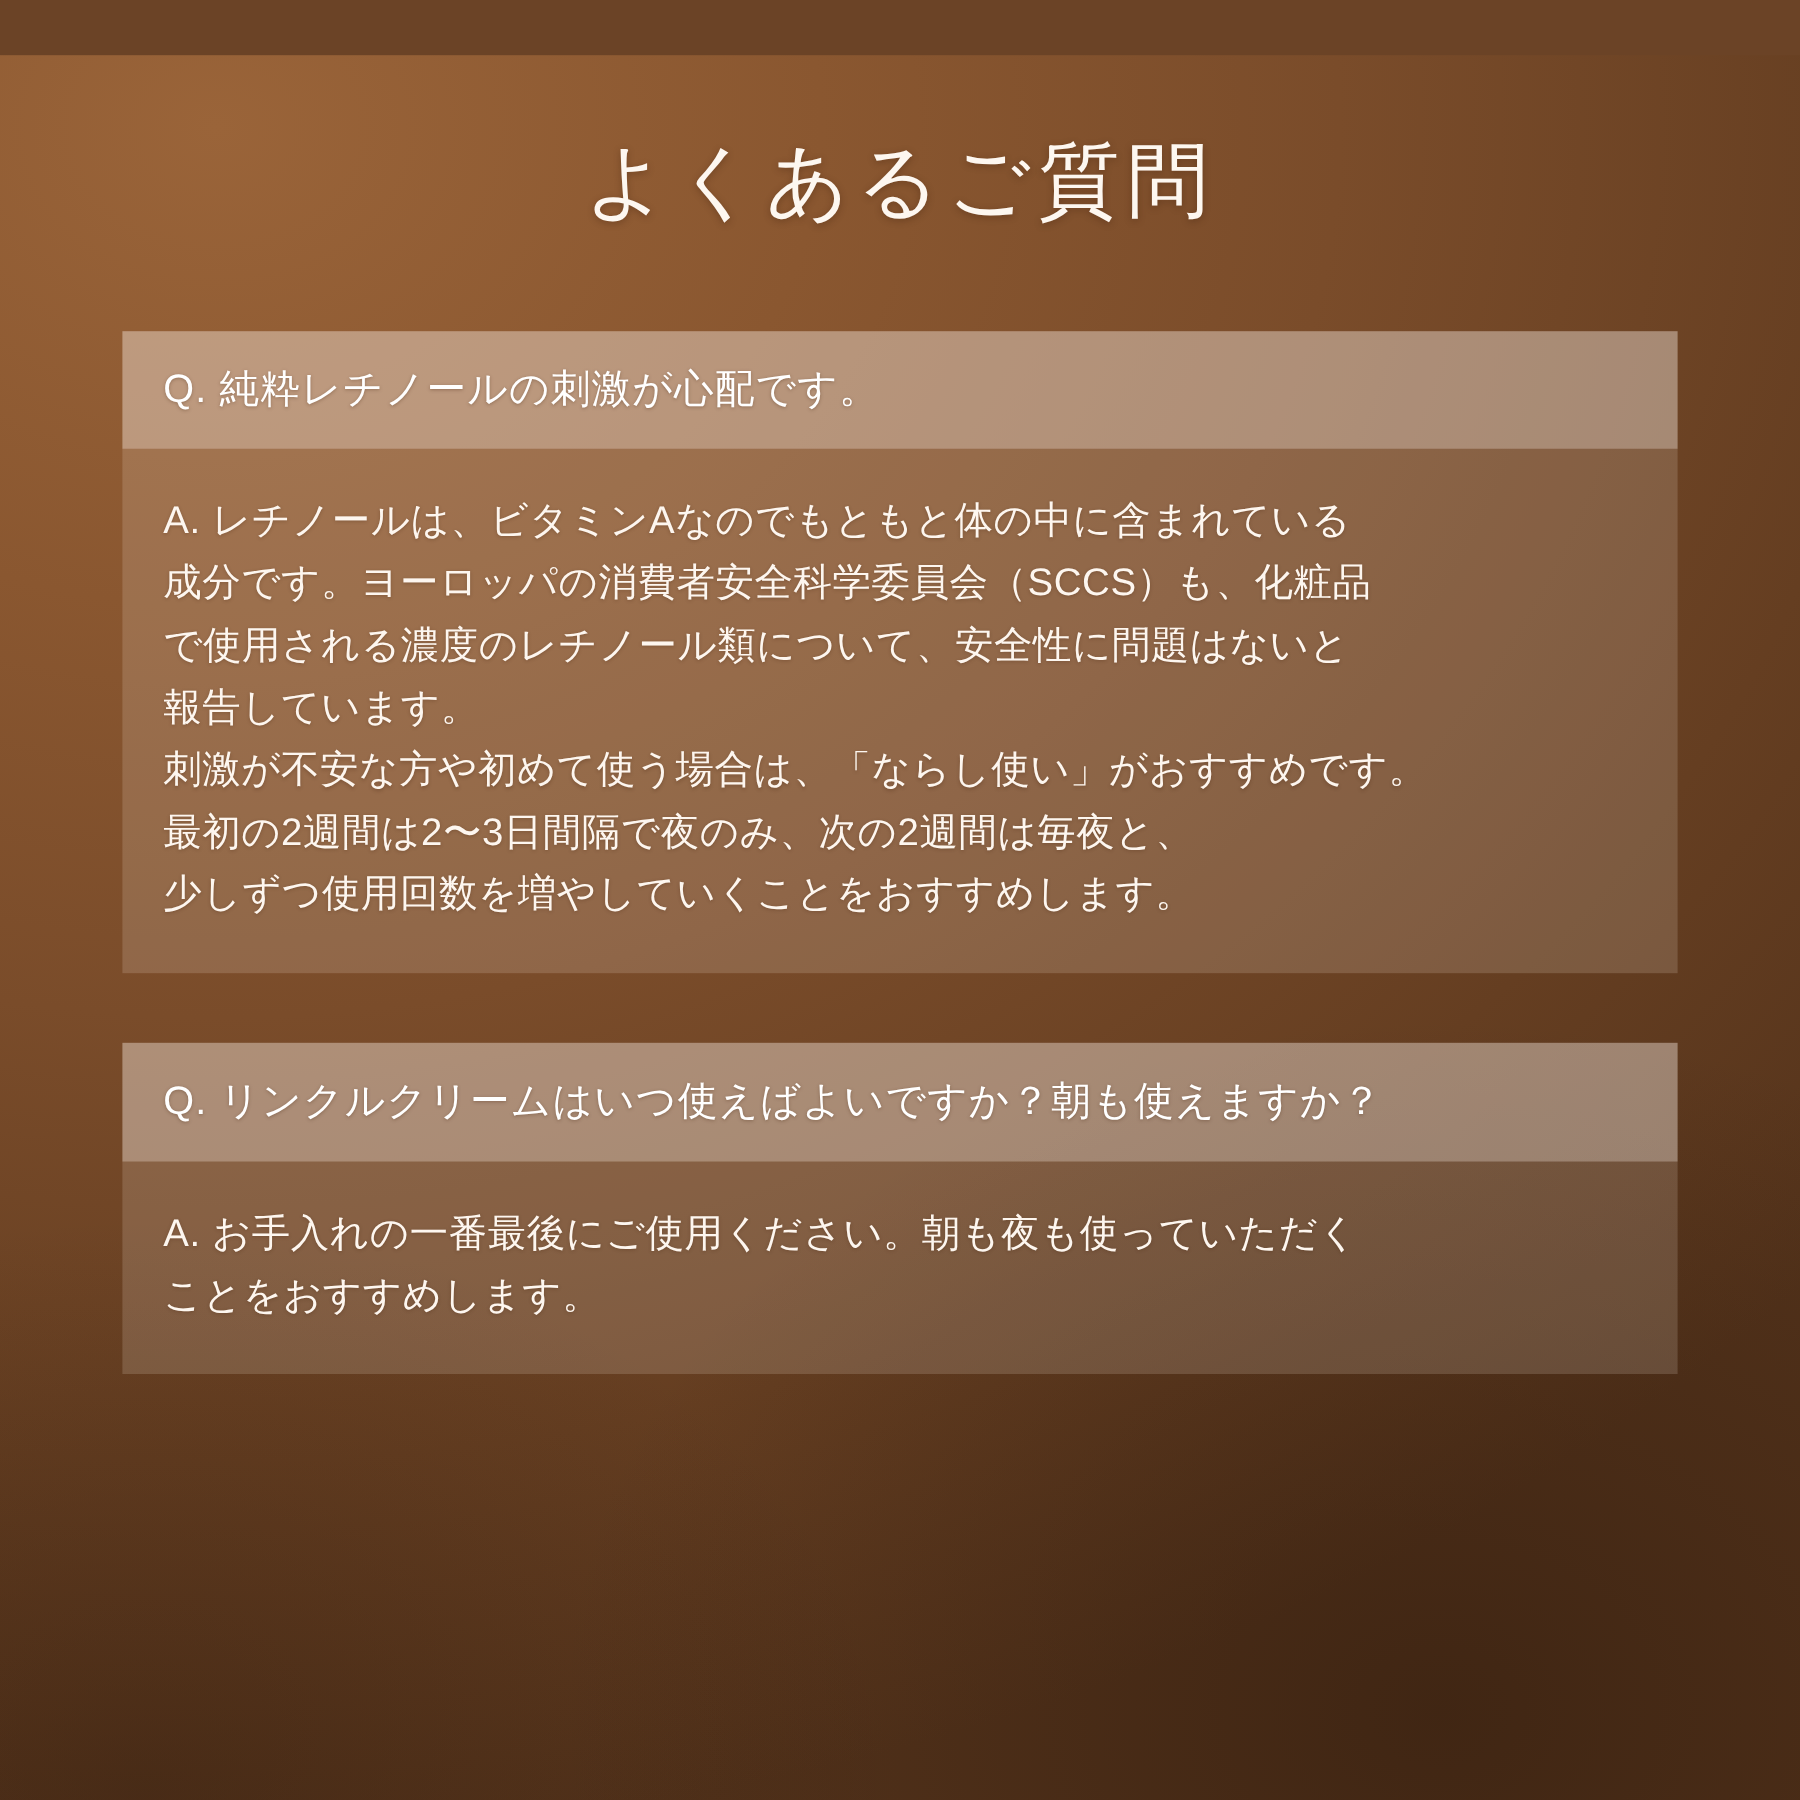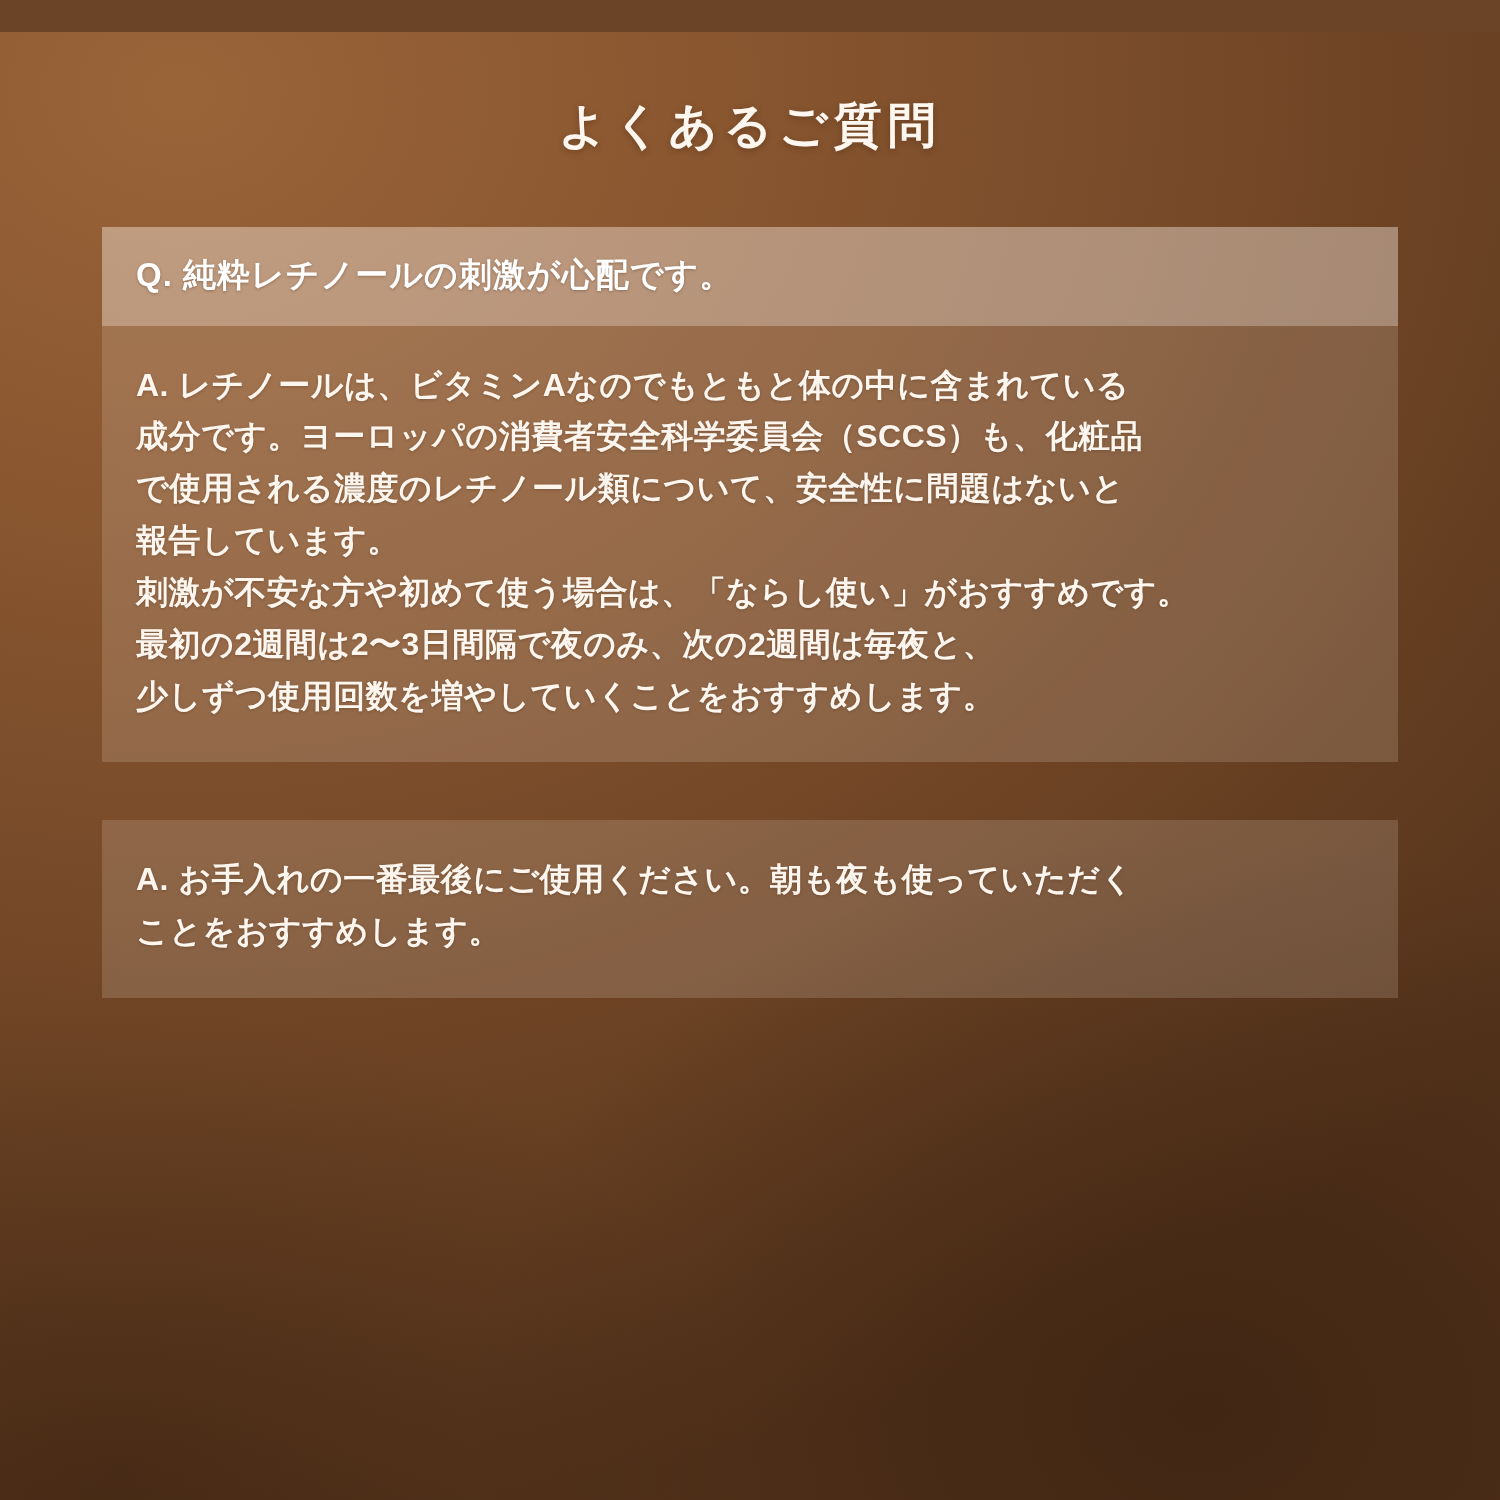--- a/index.html
+++ b/index.html
@@ -31,39 +31,38 @@
       radial-gradient(60% 45% at 8% 96%, rgba(40,22,10,0.30) 0%, rgba(40,22,10,0.0) 70%);
     pointer-events: none;
   }
 
   .title {
     position: relative;
     z-index: 2;
     text-align: center;
     color: #fdf7f0;
     font-family: "Liberation Serif", serif;
-    font-size: 48px;
+    font-size: 68px;
     letter-spacing: 6px;
-    font-weight: 700;
+    font-weight: 400;
     padding-top: 68px;
     line-height: 1.1;
     text-shadow: 0 2px 6px rgba(60,30,12,0.35);
   }
 
   .faq-list {
     position: relative;
     z-index: 2;
     margin: 0 auto;
     padding-top: 42px;
     width: 1296px;
   }
 
   .faq-item {
     margin-bottom: 58px;
-    font-weight: bold;
   }
   .faq-item:last-child { margin-bottom: 0; }
 
   .q-bar {
     background: rgba(255, 246, 238, 0.40);
     padding: 26px 34px 28px 34px;
     color: #ffffff;
     font-size: 33px;
     line-height: 1.35;
     letter-spacing: 1px;
@@ -103,20 +102,21 @@
 刺激が不安な方や初めて使う場合は、「ならし使い」がおすすめです。
 最初の2週間は2〜3日間隔で夜のみ、次の2週間は毎夜と、
 少しずつ使用回数を増やしていくことをおすすめします。</p>
       </div>
     </div>
 
     <div class="faq-item">
     </div>
 
     <div class="faq-item">
+      <div class="q-bar">Q. リンクルクリームはいつ使えばよいですか？朝も使えますか？</div>
       <div class="a-body">
         <p>A. お手入れの一番最後にご使用ください。朝も夜も使っていただく
 ことをおすすめします。</p>
       </div>
     </div>
 
   </div>
 </div>
 
 </body></html>

